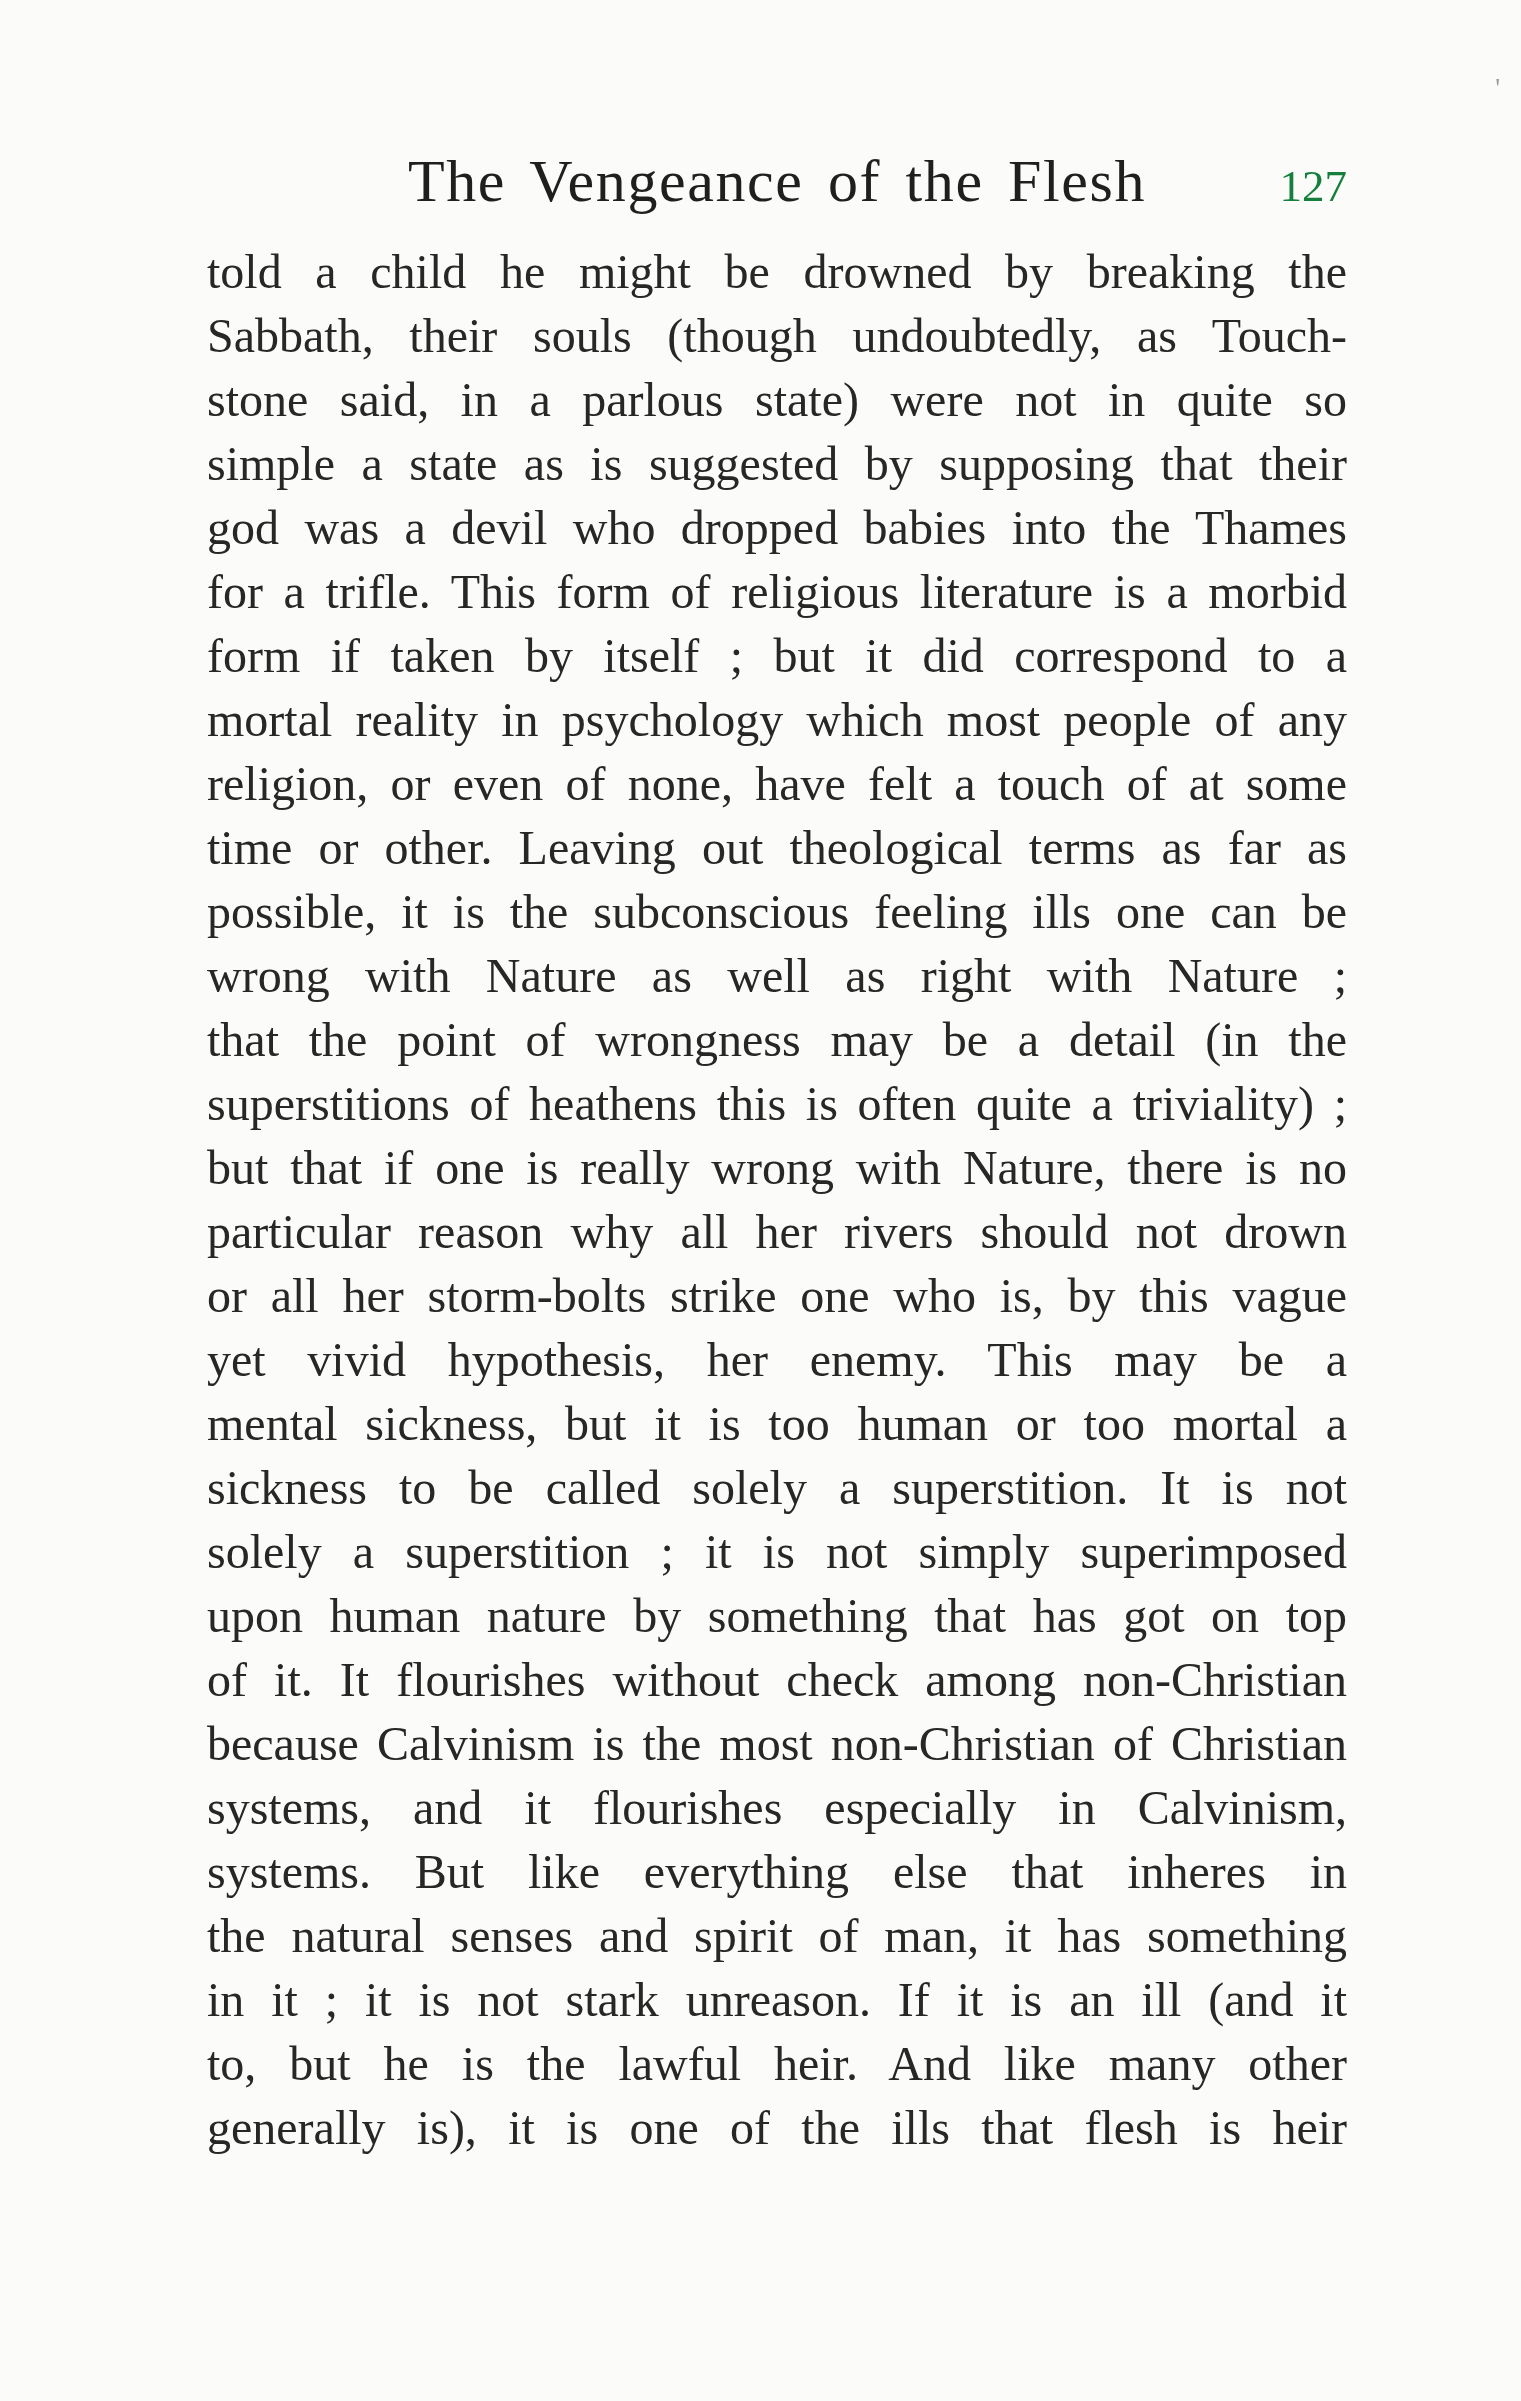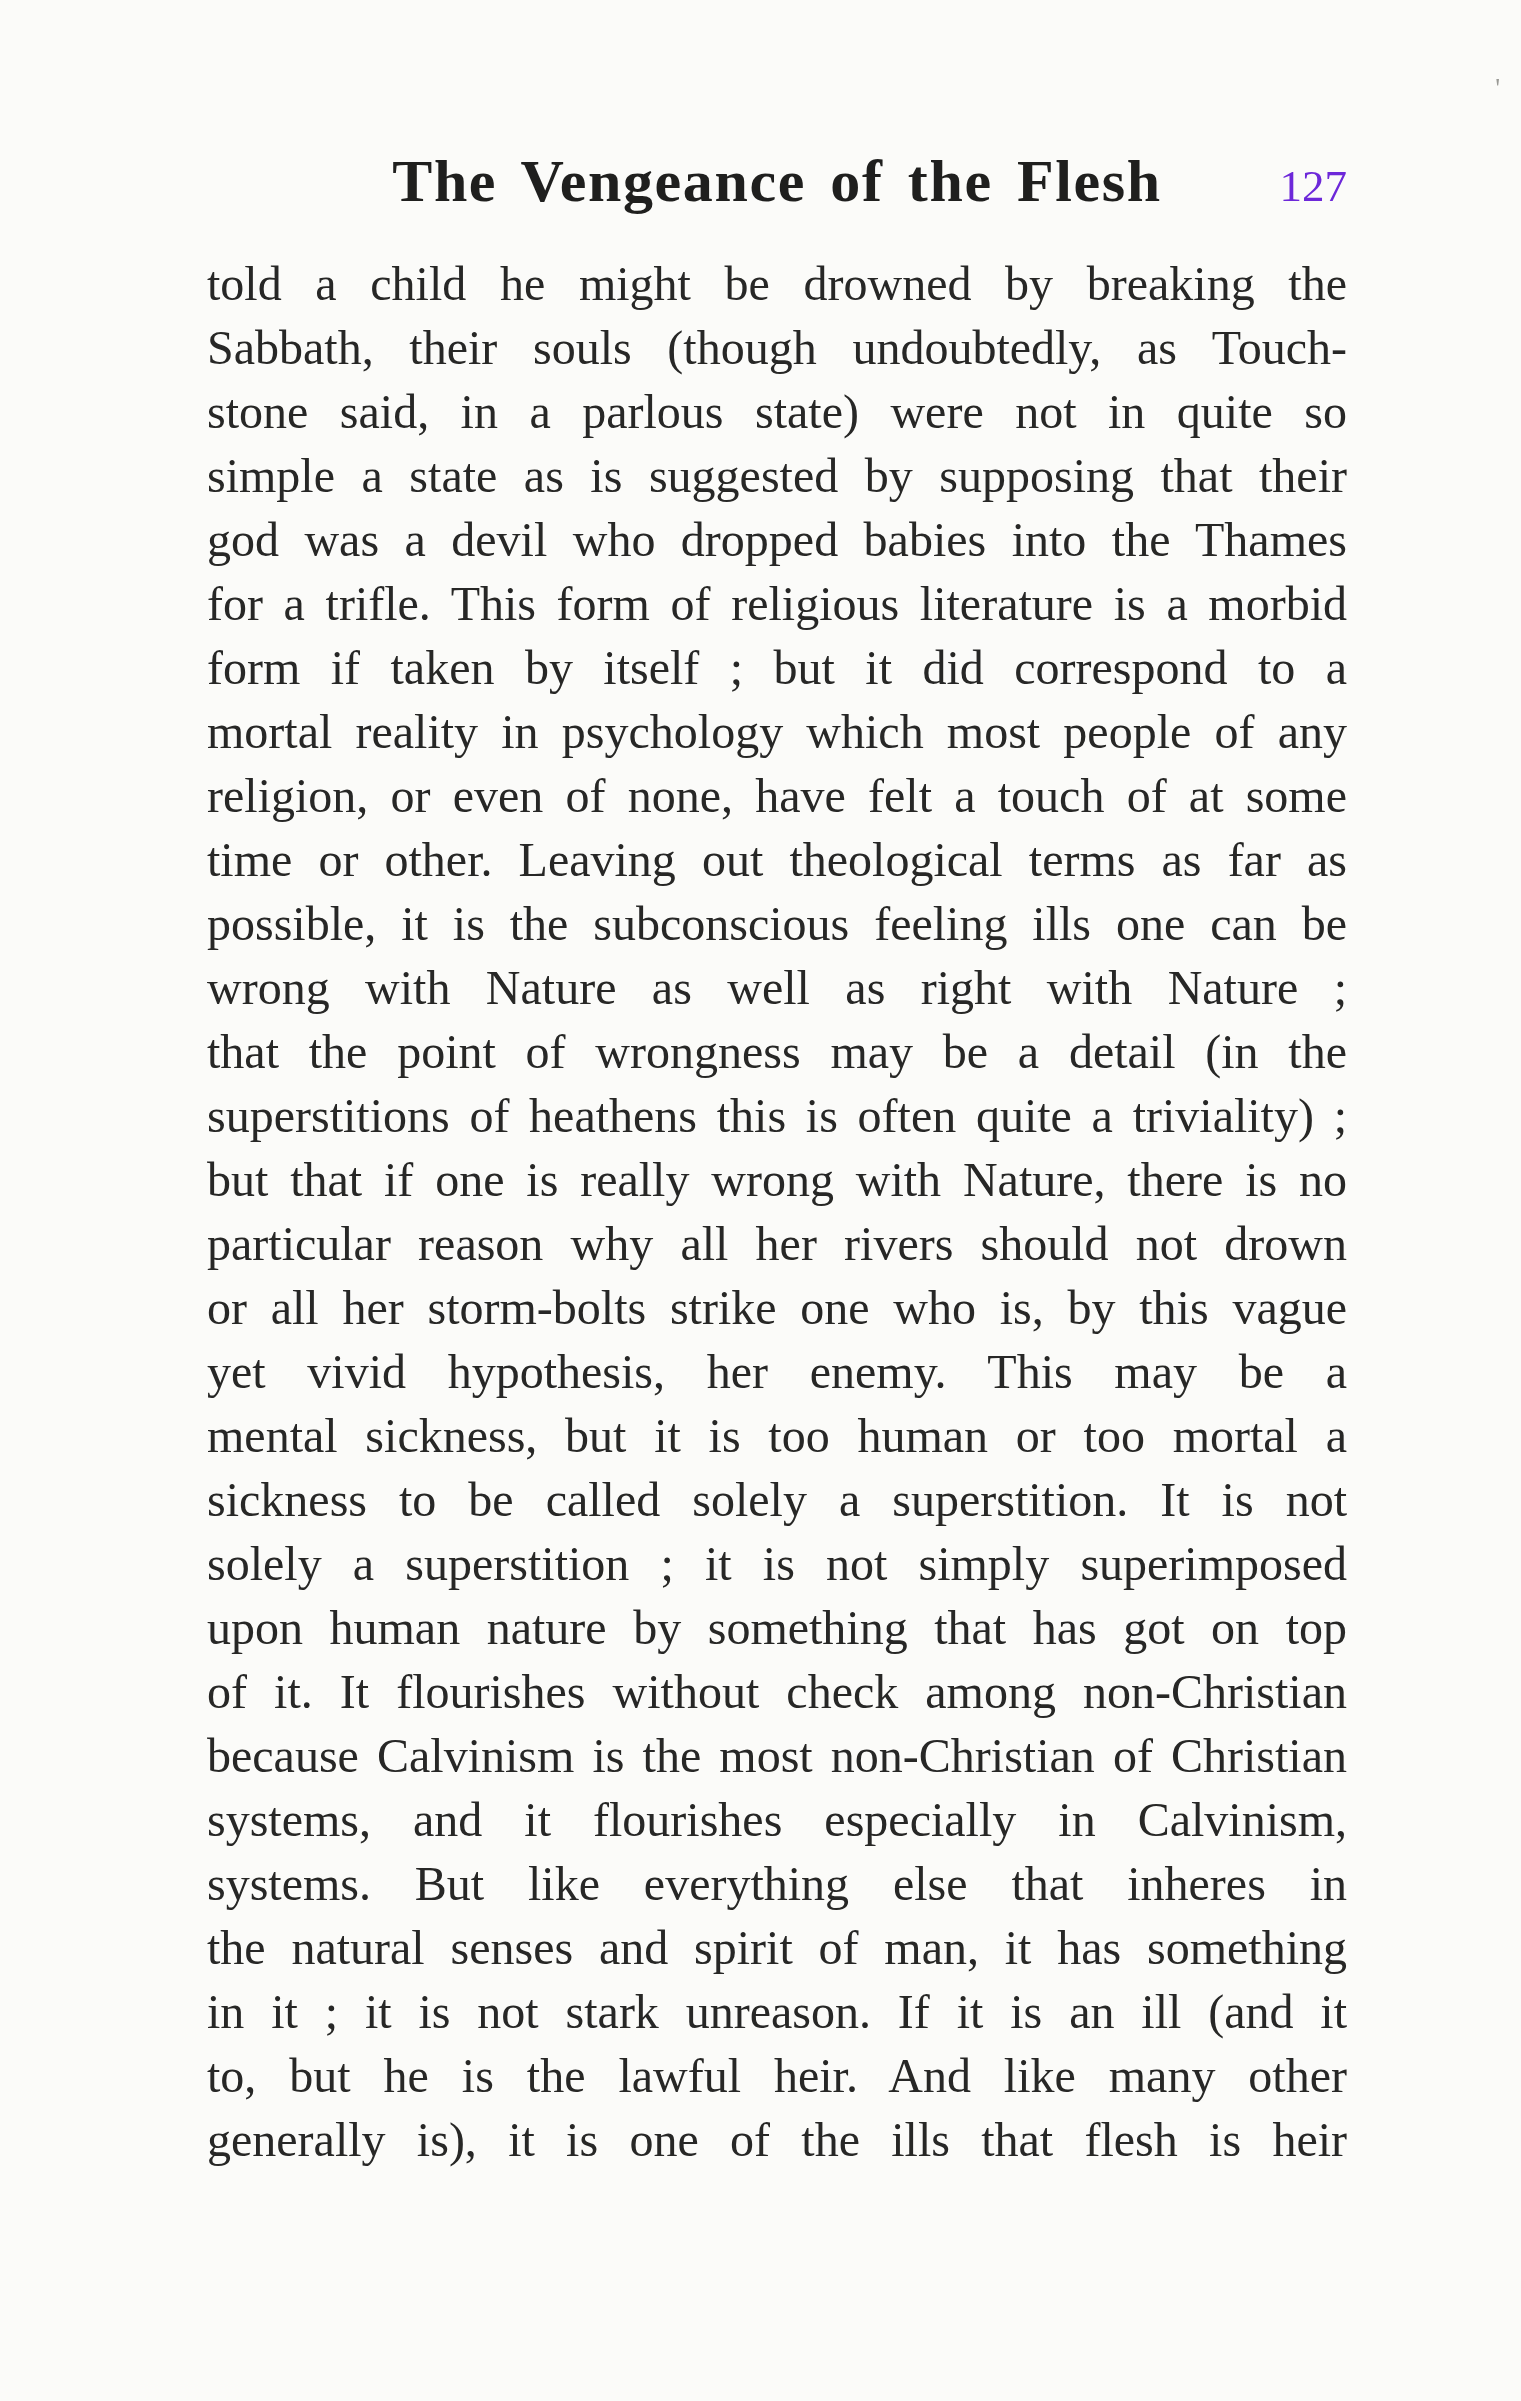--- a/index.html
+++ b/index.html
@@ -28,33 +28,33 @@
     line-height: 1;
   }
   .page-header {
     display: grid;
     grid-template-columns: 1fr auto 1fr;
     align-items: baseline;
     margin-bottom: 20.4px;
   }
   .page-title {
     grid-column: 2;
-    margin: 16px;
+    margin: 4px;
     font-size: 60px;
-    font-weight: 700;
+    font-weight: 400;
     letter-spacing: 1.6px;
     word-spacing: 7.8px;
     color: #1f1f1e;
     white-space: nowrap;
   }
   .page-number {
     grid-column: 3;
     justify-self: end;
     font-size: 45px;
-    color: #6d28d9;
+    color: #15803d;
     padding-left: 31px;
     margin-top: 44px;
   }
   .body-text {
     width: 100%;
   }
   .text-line {
     font-size: 48px;
     line-height: 64px;
     text-align: justify;

